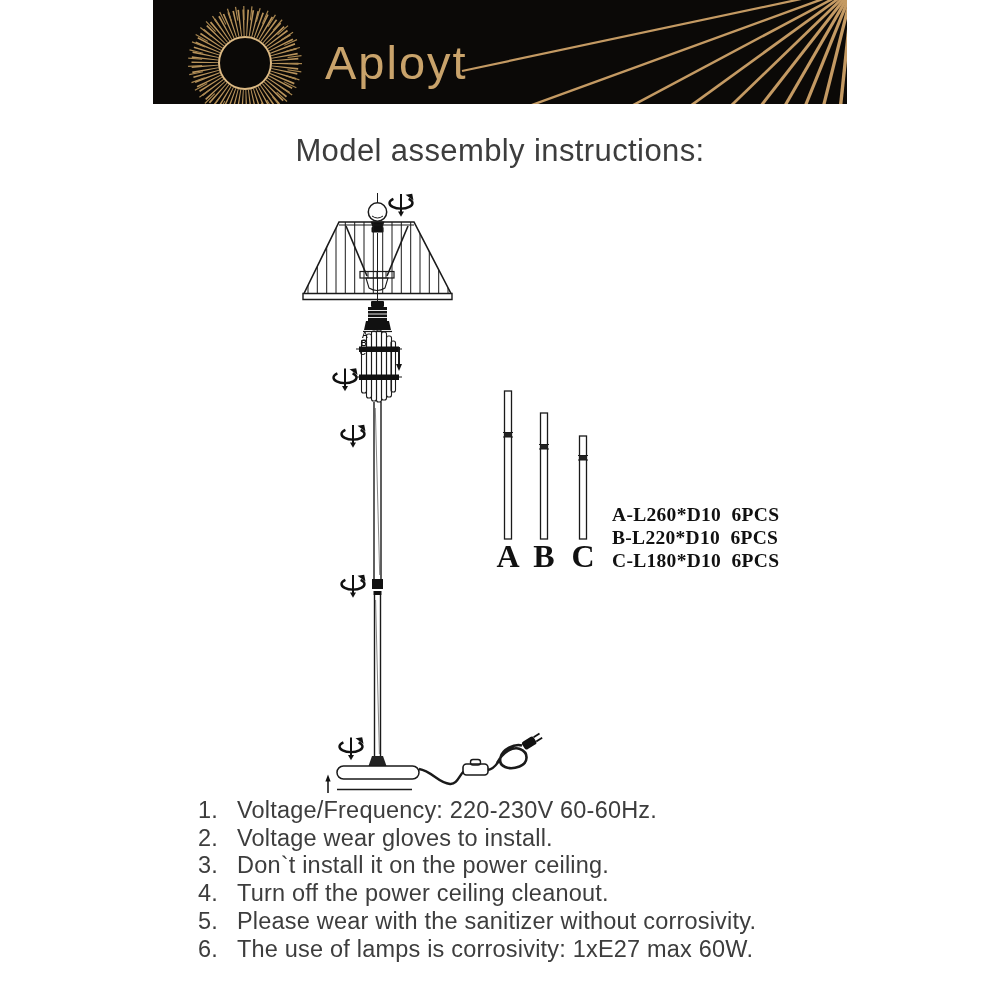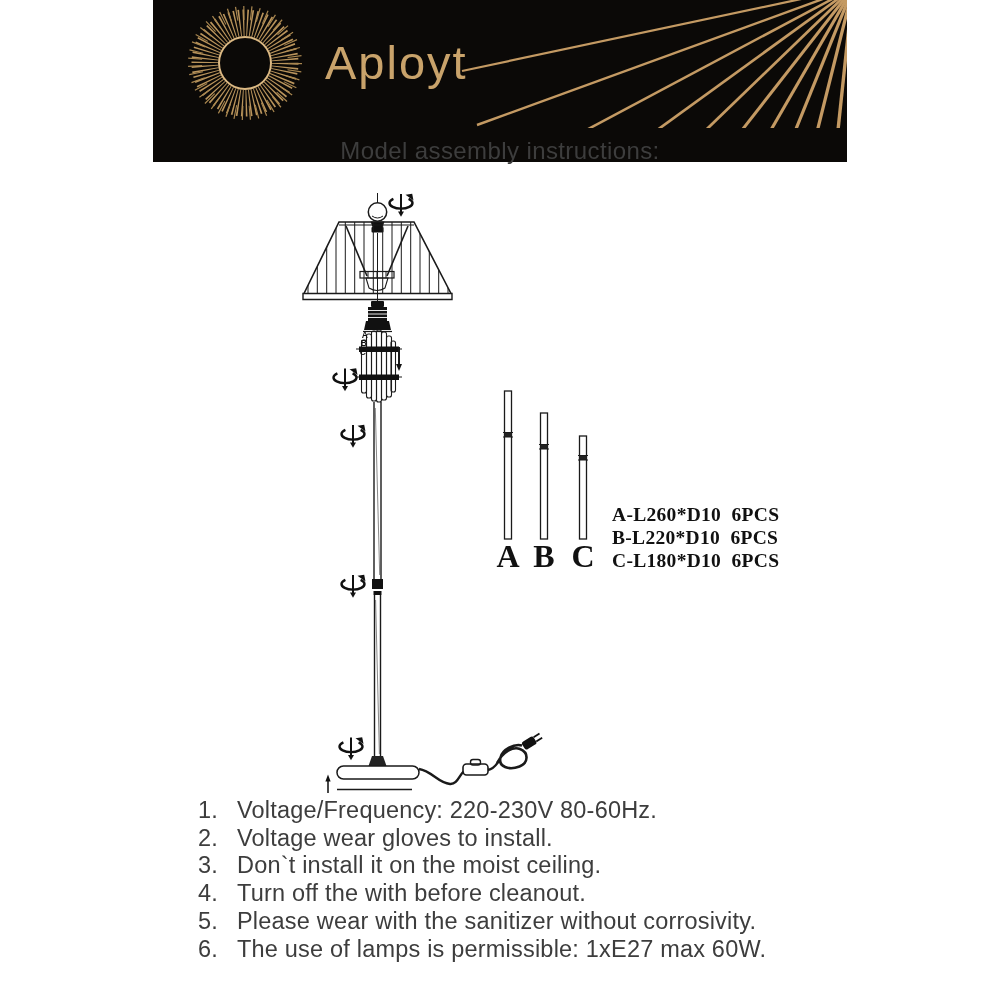--- a/index.html
+++ b/index.html
@@ -1,30 +1,30 @@
 <!DOCTYPE html>
 <html><head>
 <meta charset="utf-8">
 <style>
   html,body{margin:0;padding:0;background:#fff;}
   .page{position:relative;width:1000px;height:1000px;background:#ffffff;
         font-family:"Liberation Sans",sans-serif;overflow:hidden;}
 
   
-  .header{position:absolute;left:153px;top:0;width:694px;height:162px;
+  .header{position:absolute;left:153px;top:0;width:694px;height:104px;
           background:#0b0907;overflow:hidden;}
   .sunburst{position:absolute;left:26px;top:0;}
   .brand{position:absolute;left:172px;top:0;height:128px;line-height:126px;
          font-size:47px;color:#c9a36b;letter-spacing:2px;font-weight:400;}
   .rays{position:absolute;left:0;top:0;}
 
   
   .title-block{position:absolute;left:0;top:137px;width:1000px;text-align:center;
                color:#3d3d3d;}
-  .title-line{font-size:24px;line-height:27px;letter-spacing:0.4px;}
+  .title-line{font-size:31px;line-height:27px;letter-spacing:0.4px;}
 
   
   .drawing{position:absolute;left:0;top:0;}
   .ln{stroke:#1a1a1a;fill:none;}
   .spec-text{font-family:"Liberation Serif",serif;font-weight:bold;font-size:19.5px;
              fill:#111;white-space:pre;letter-spacing:0.3px;}
   .rod-letter{font-family:"Liberation Serif",serif;font-weight:600;font-size:32px;fill:#111;}
   .cluster-letter{font-family:"Liberation Sans",sans-serif;font-weight:bold;font-size:8.5px;fill:#111;}
 
   
@@ -224,37 +224,37 @@
     <text class="rod-letter" x="583" y="567" text-anchor="middle">C</text>
 
     <text class="spec-text" x="612" y="521">A-L260*D10  6PCS</text>
     <text class="spec-text" x="612" y="544">B-L220*D10  6PCS</text>
     <text class="spec-text" x="612" y="567">C-L180*D10  6PCS</text>
   </svg>
 
   <div class="instructions">
     <div class="instr-row">
       <span>1.</span>
-      <span>Voltage/Frequency: 220-230V 80-60Hz.</span>
+      <span>Voltage/Frequency: 220-230V 60-60Hz.</span>
     </div>
     <div class="instr-row">
       <span>2.</span>
       <span>Voltage wear gloves to install.</span>
     </div>
     <div class="instr-row">
       <span>3.</span>
-      <span>Don`t install it on the moist ceiling.</span>
+      <span>Don`t install it on the power ceiling.</span>
     </div>
     <div class="instr-row">
       <span>4.</span>
-      <span>Turn off the with before cleanout.</span>
+      <span>Turn off the power ceiling cleanout.</span>
     </div>
     <div class="instr-row">
       <span>5.</span>
       <span>Please wear with the sanitizer without corrosivity.</span>
     </div>
     <div class="instr-row">
       <span>6.</span>
-      <span>The use of lamps is permissible: 1xE27 max 60W.</span>
+      <span>The use of lamps is corrosivity: 1xE27 max 60W.</span>
     </div>
   </div>
 
 </div>
 
 </body></html>

